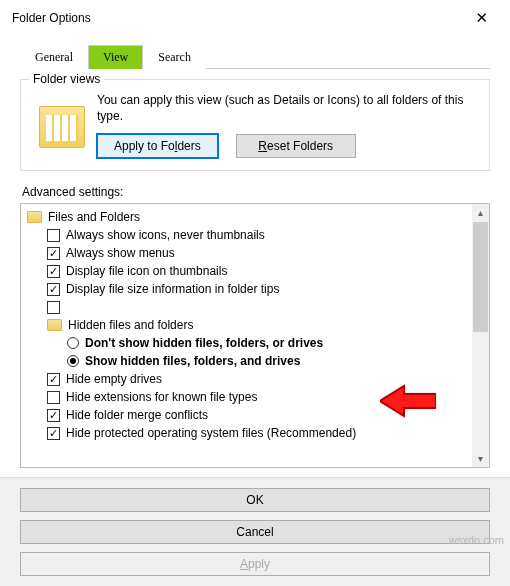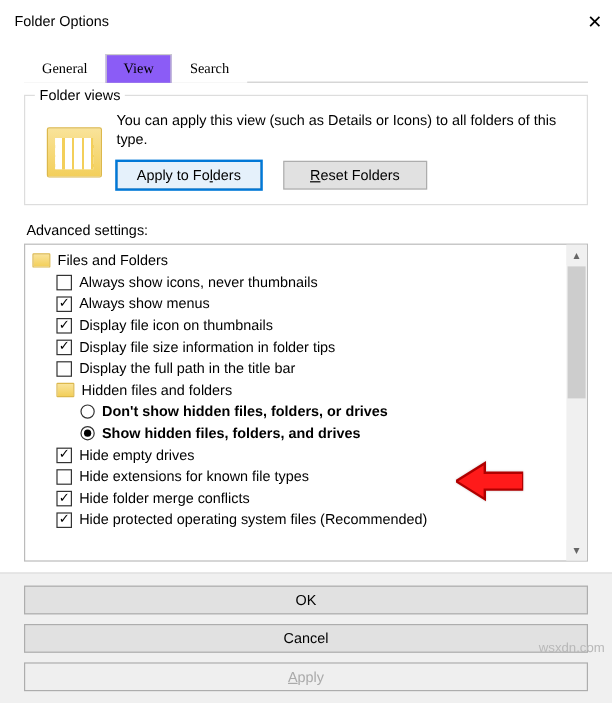--- a/index.html
+++ b/index.html
@@ -1,21 +1,21 @@
 <!DOCTYPE html>
 <html><head>
 <meta charset="utf-8">
 <style>
 * { box-sizing: border-box; font-family: "Segoe UI", Tahoma, sans-serif; font-size: 12px; }
 body { margin: 0; background: #fff; width: 510px; height: 586px; overflow: hidden; }
-.titlebar { display: flex; align-items: center; justify-content: space-between; padding: 8px 8px 4px 12px; height: 32px; }
+.titlebar { display: flex; align-items: center; justify-content: space-between; padding: 8px 22px 4px 12px; height: 32px; }
 .close-x { font-size: 15px; color: #000; cursor: pointer; }
 .tabs { margin: 12px 20px 0 20px; position: relative; display: flex; border-bottom: 1px solid #ccc; }
 .tab { padding: 4px 14px; border: 1px solid transparent; border-bottom: none; background: #fff; position: relative; top: 1px; cursor: pointer; font-family: Liberation Serif, serif; }
-.tab.selected { border-color: #ccc; background: #8b5cf6; z-index: 2; }
+.tab.selected { border-color: #ccc; background: #84cc16; z-index: 2; }
 .tab:not(.selected) { color: #000; }
 .tabbody { margin: 0 20px; padding: 10px 0 0 0; }
 .groupbox { border: 1px solid #ddd; margin: 0 0 14px 0; padding: 12px 12px 12px 12px; position: relative; }
 .groupbox-label { position: absolute; top: -8px; left: 8px; background: #fff; padding: 0 4px; }
 .fv-row { display: flex; align-items: center; gap: 12px; }
 .fv-icon { width: 46px; height: 42px; background: linear-gradient(#f9e39a,#f3cf5a); border: 1px solid #dcb84c; border-radius: 2px; position: relative; flex-shrink: 0; margin: 4px 0 0 6px;}
 .fv-icon::before { content:""; position:absolute; top:8px; left:6px; right:6px; bottom:6px; background: repeating-linear-gradient(to right,#fff 0 6px,#f3cf5a 6px 8px), repeating-linear-gradient(#fff 0 6px,#f3cf5a 6px 8px);}
 .fv-text { flex: 1; line-height: 1.35; }
 .fv-buttons { display:flex; gap: 18px; margin: 10px 0 0 0; }
 .btn { min-width: 120px; padding: 4px 16px; border: 1px solid #adadad; background: #e1e1e1; cursor: pointer; text-align: center; }
@@ -96,21 +96,20 @@
       <div class="row ind1">
           <span class="cb checked"></span>
           <span>Display file icon on thumbnails</span>
         </div>
       <div class="row ind1">
           <span class="cb checked"></span>
           <span>Display file size information in folder tips</span>
         </div>
       <div class="row ind1">
           <span class="cb"></span>
-          <span>Display the full path in the title bar</span>
         </div>
       <div class="row ind1">
           <span class="folder-ico"></span>
           <span>Hidden files and folders</span>
         </div>
       <div class="row ind2">
           <span class="rb"></span>
           <span>Don't show hidden files, folders, or drives</span>
         </div>
       <div class="row ind2">

